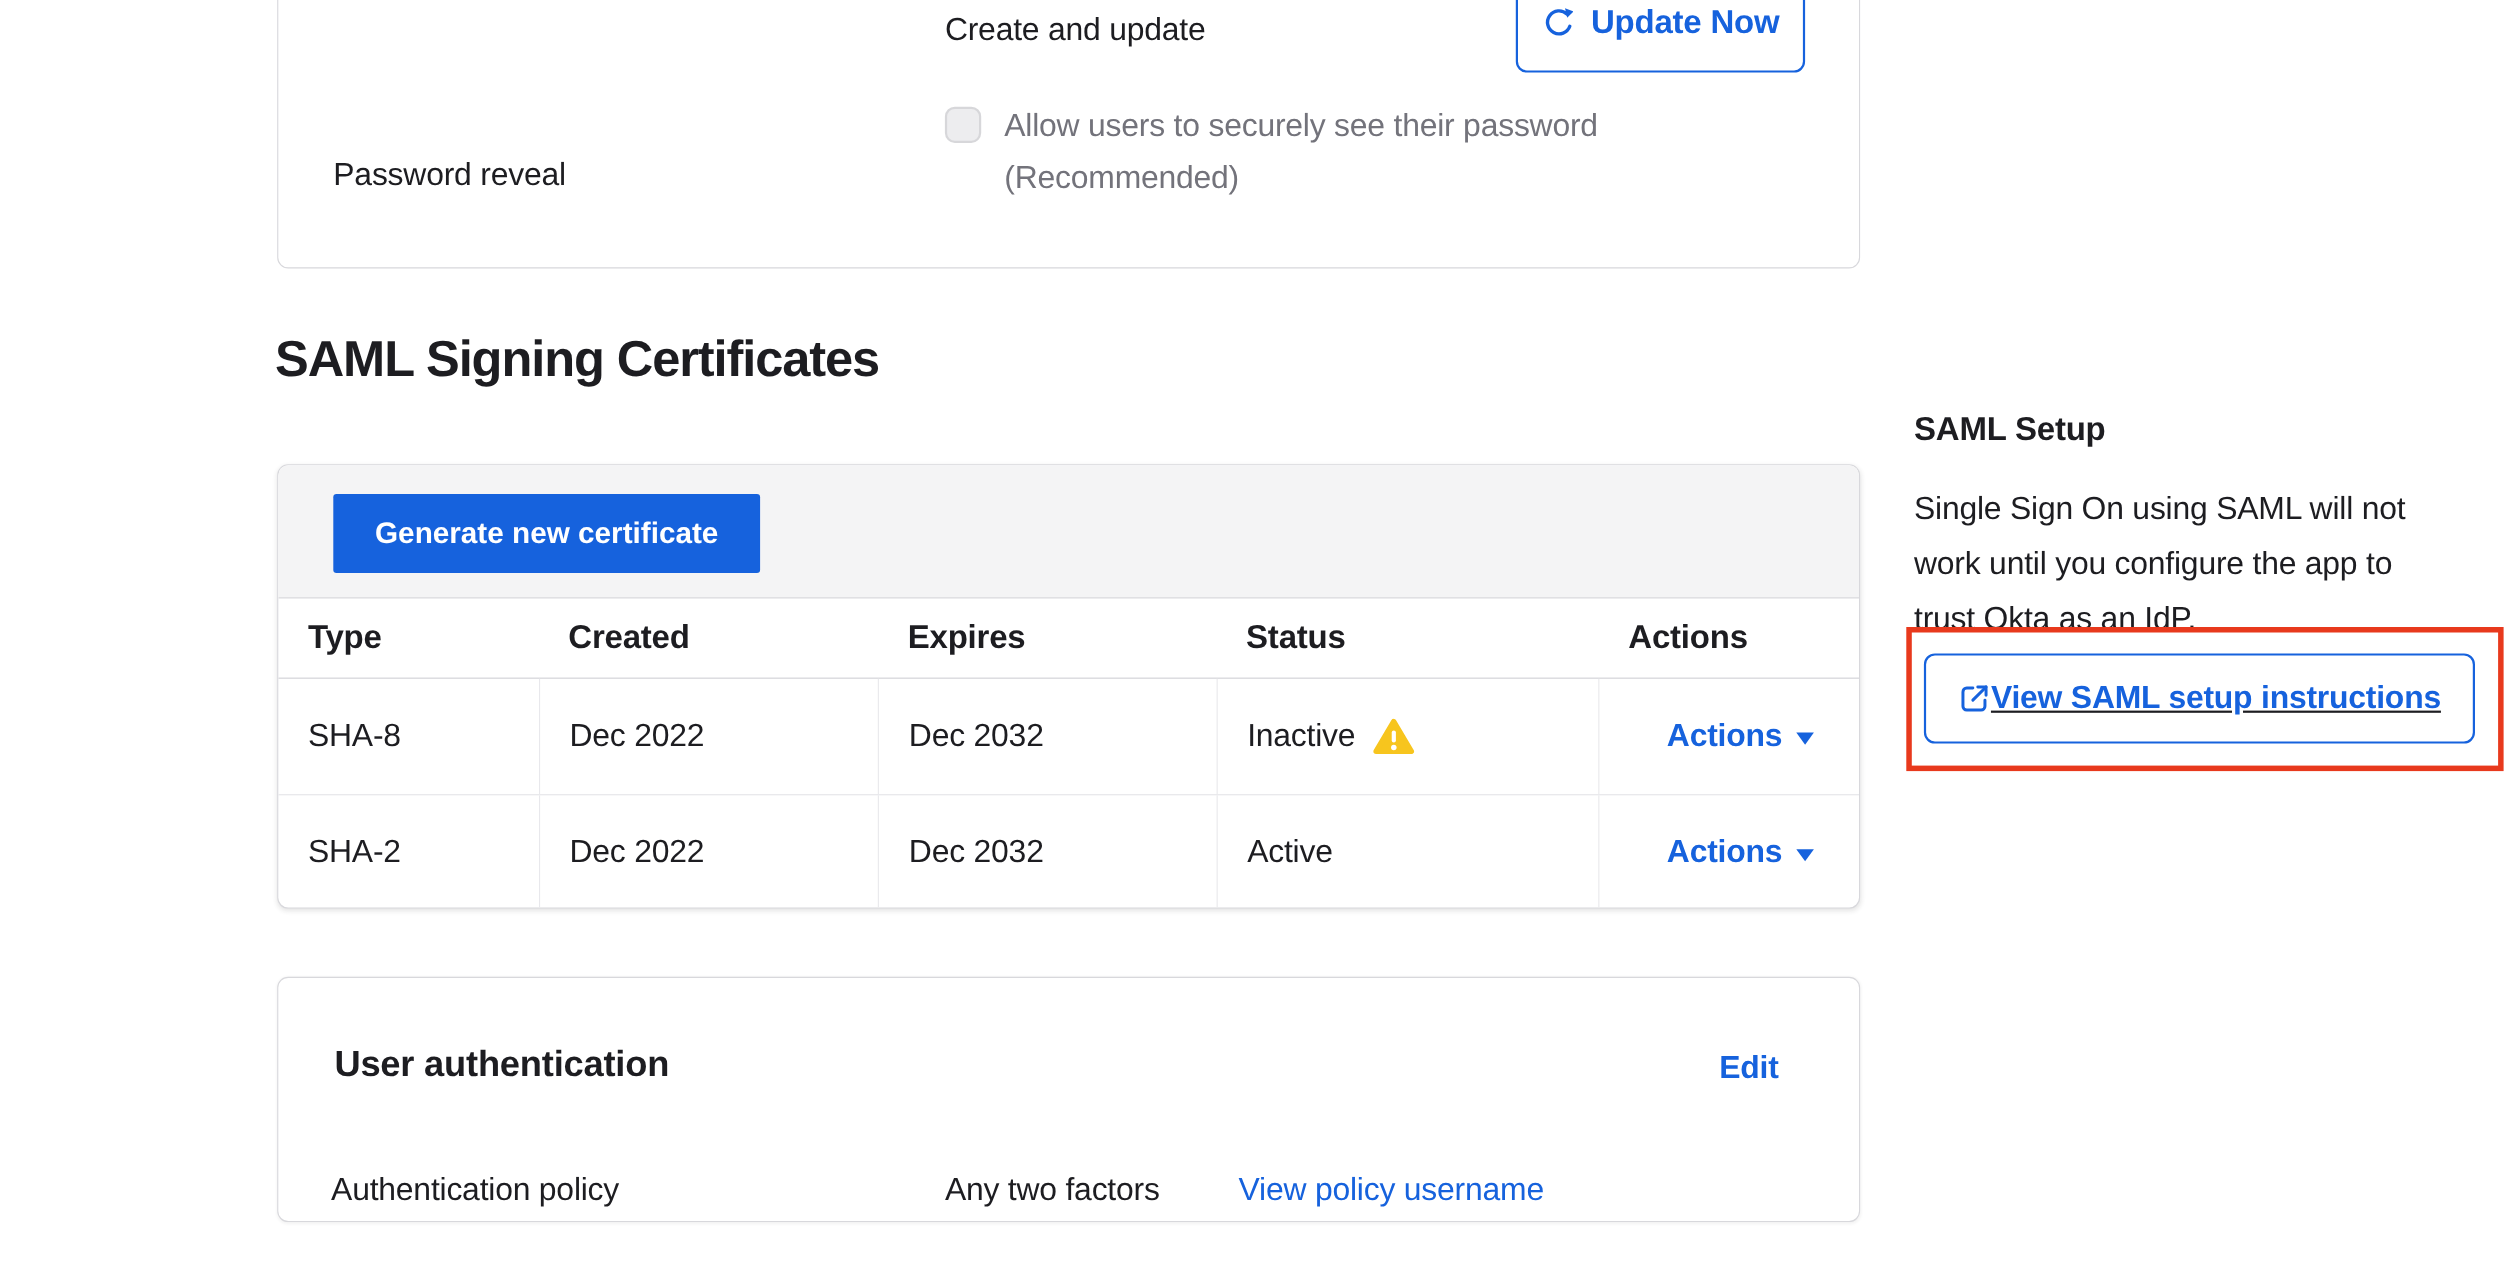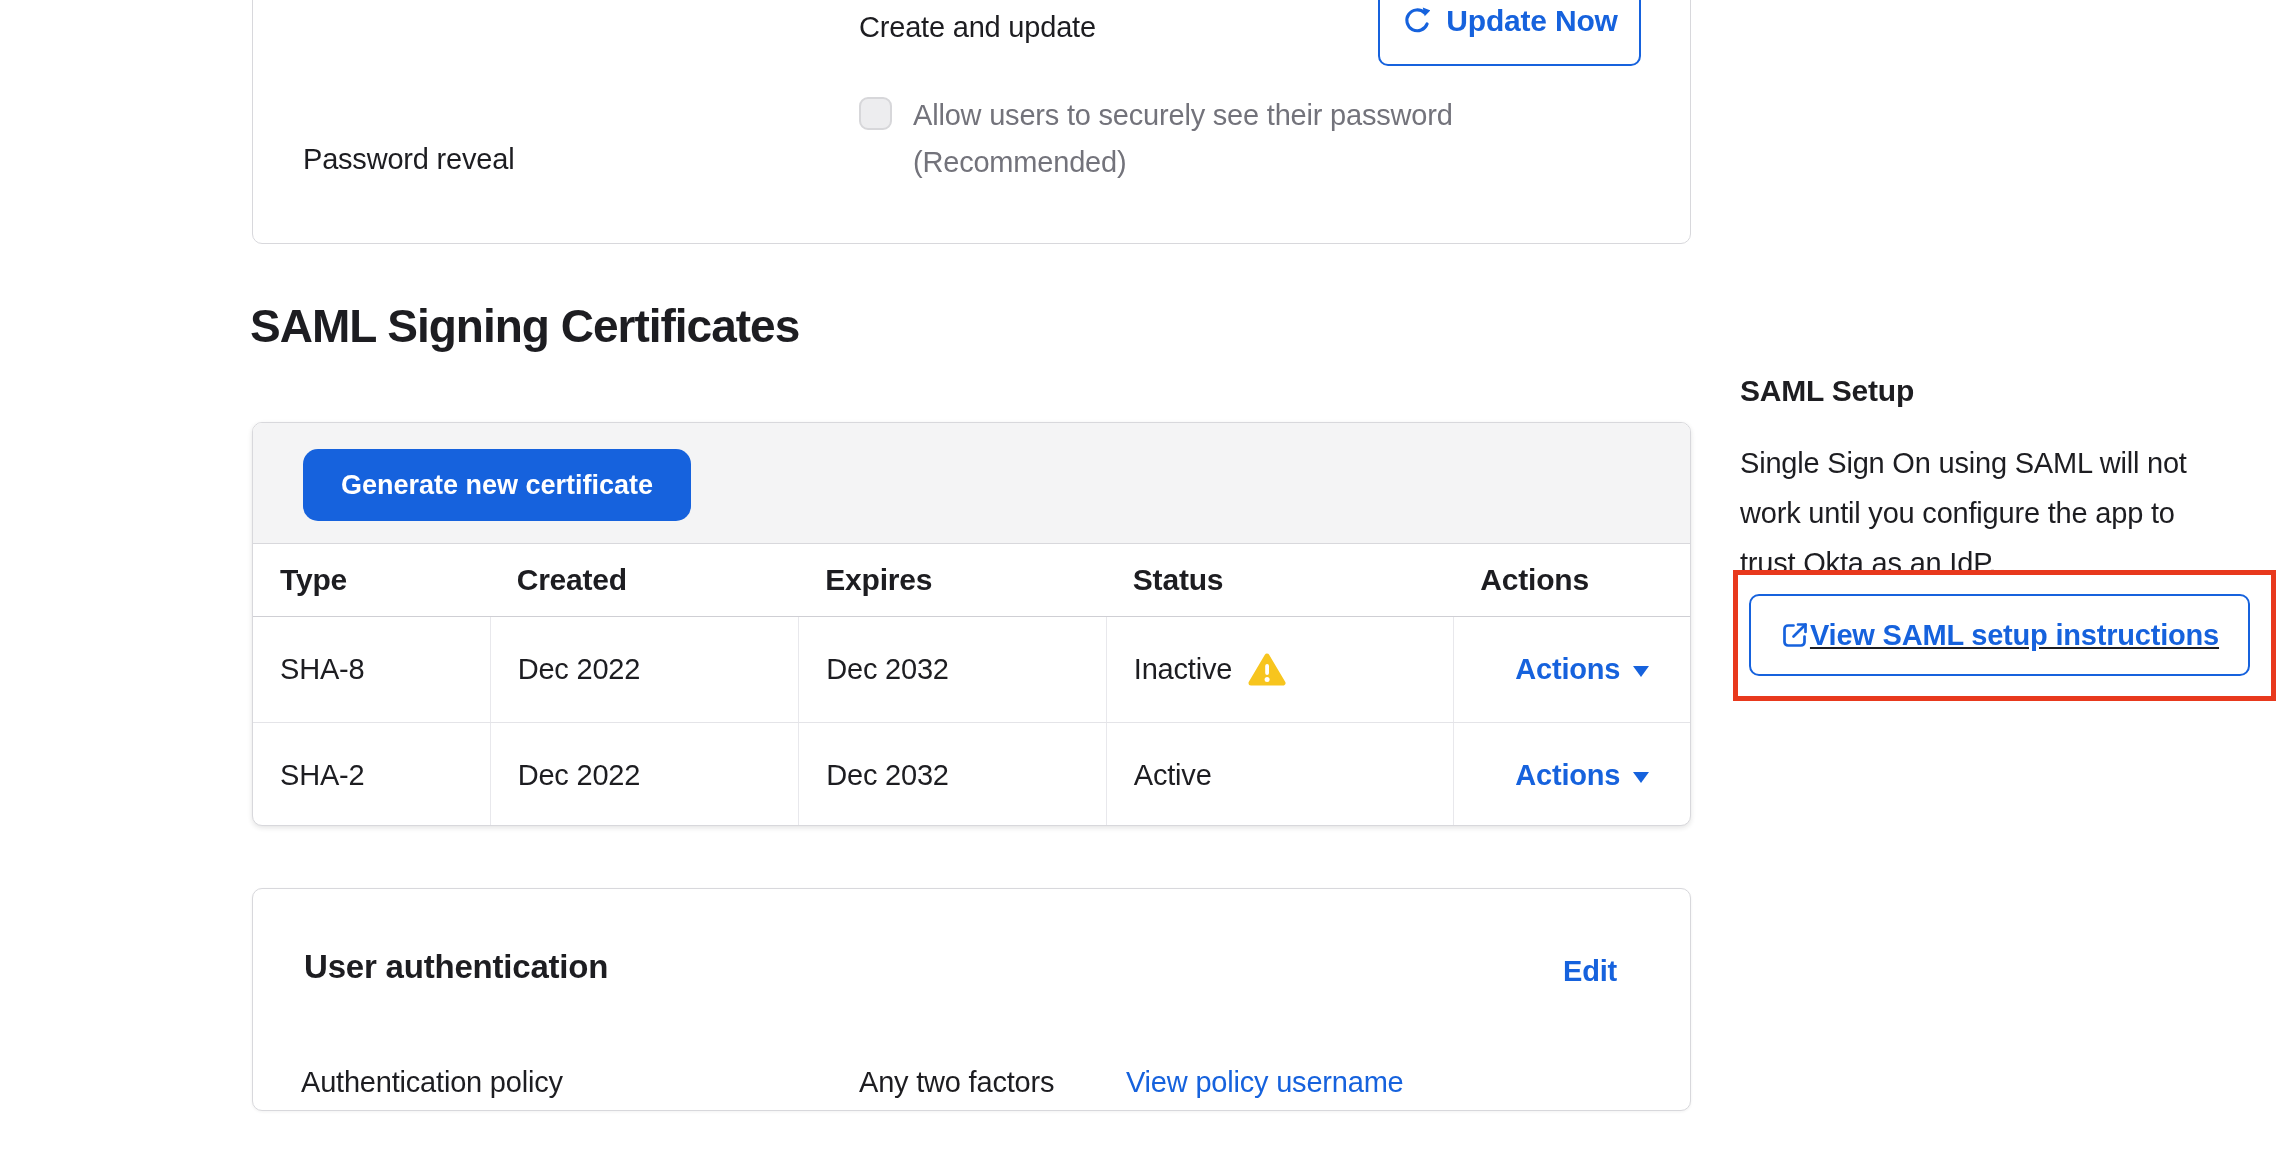--- a/index.html
+++ b/index.html
@@ -16,21 +16,21 @@
   #update-now-btn{position:absolute;left:1125px;top:38px;width:263px;height:91px;border:2px solid #1662dd;border-radius:10px;background:#fff;box-sizing:border-box;display:flex;align-items:center;justify-content:center;gap:16px;cursor:pointer;}
   #update-now-btn span{font-size:30px;font-weight:bold;color:#1662dd;}
   #pw-checkbox{position:absolute;left:606px;top:160px;width:33px;height:33px;background:#ededef;border:2px solid #d7d7da;border-radius:9px;box-sizing:border-box;cursor:pointer;}
 
   
   #saml-cert-heading{left:250px;top:296px;font-size:46px;line-height:60px;font-weight:bold;letter-spacing:-1px;}
 
   
   #cert-panel{left:252px;top:422px;width:1439px;height:404px;box-shadow:0 2px 5px rgba(29,29,33,.12);overflow:hidden;}
   #cert-panel .graybar{position:absolute;left:0;top:0;width:100%;height:121px;background:#f4f4f5;border-bottom:1px solid #d8d8dc;box-sizing:border-box;}
-  #generate-btn{position:absolute;left:50px;top:26px;width:388px;height:72px;background:#1662dd;border:none;border-radius:15px;color:#fff;font-size:27px;font-weight:bold;font-family:"Liberation Sans",sans-serif;cursor:pointer;}
+  #generate-btn{position:absolute;left:50px;top:26px;width:388px;height:72px;background:#1662dd;border:none;border-radius:3px;color:#fff;font-size:27px;font-weight:bold;font-family:"Liberation Sans",sans-serif;cursor:pointer;}
   .trow{position:absolute;left:0;width:100%;display:flex;box-sizing:border-box;}
   .trow .cell{box-sizing:border-box;padding-left:27px;display:flex;align-items:center;font-size:29px;}
   .c1{width:237px;} .c2{width:309px;} .c3{width:308px;} .c4{width:348px;} .c5{width:237px;}
   #thead-row{top:121px;height:73px;border-bottom:1px solid #cfcfd4;}
   #thead-row .cell{font-weight:bold;font-size:30px;}
   #row-0{top:194px;height:106px;border-bottom:1px solid #e4e4e8;}
   #row-1{top:300px;height:104px;}
   .databody .cell + .cell, #row-0 .cell + .cell, #row-1 .cell + .cell{border-left:1px solid #e8e8ec;}
   .actions-cell{padding-left:61px !important;}
   .actions-link{display:flex;align-items:center;gap:13px;color:#1662dd;font-weight:bold;font-size:29px;cursor:pointer;}

